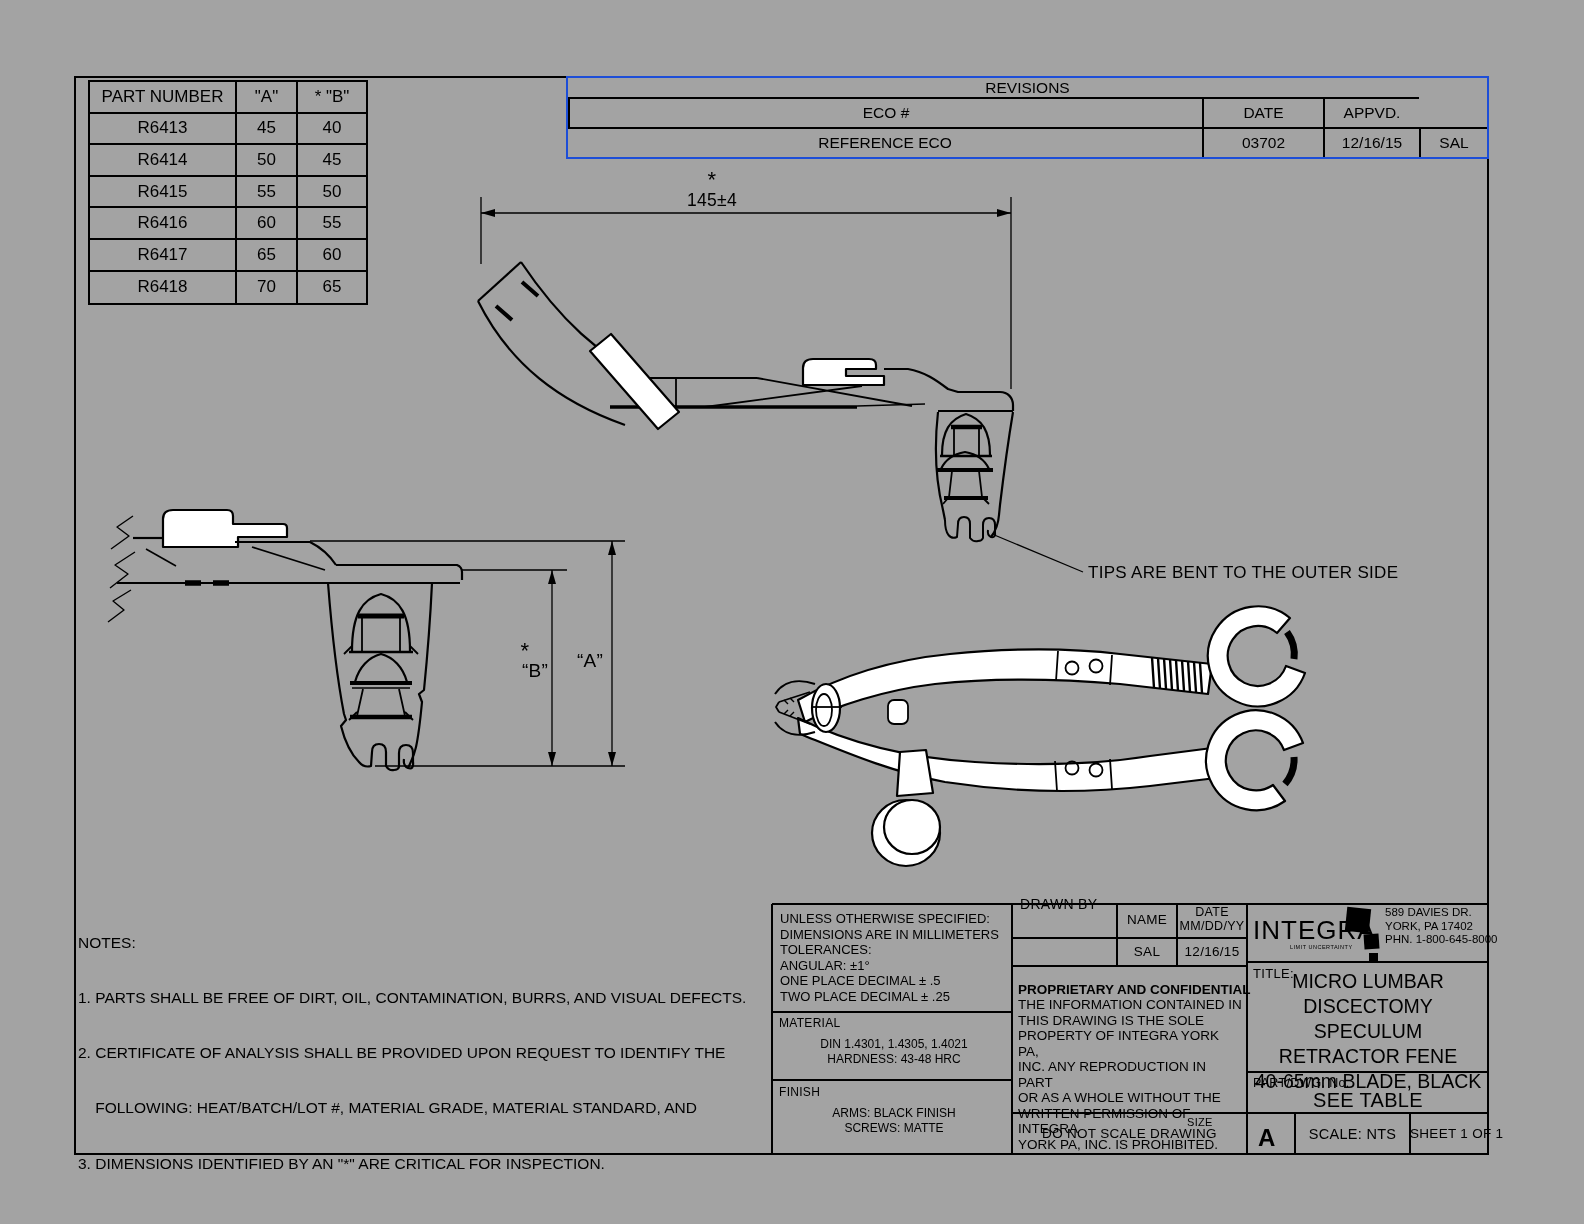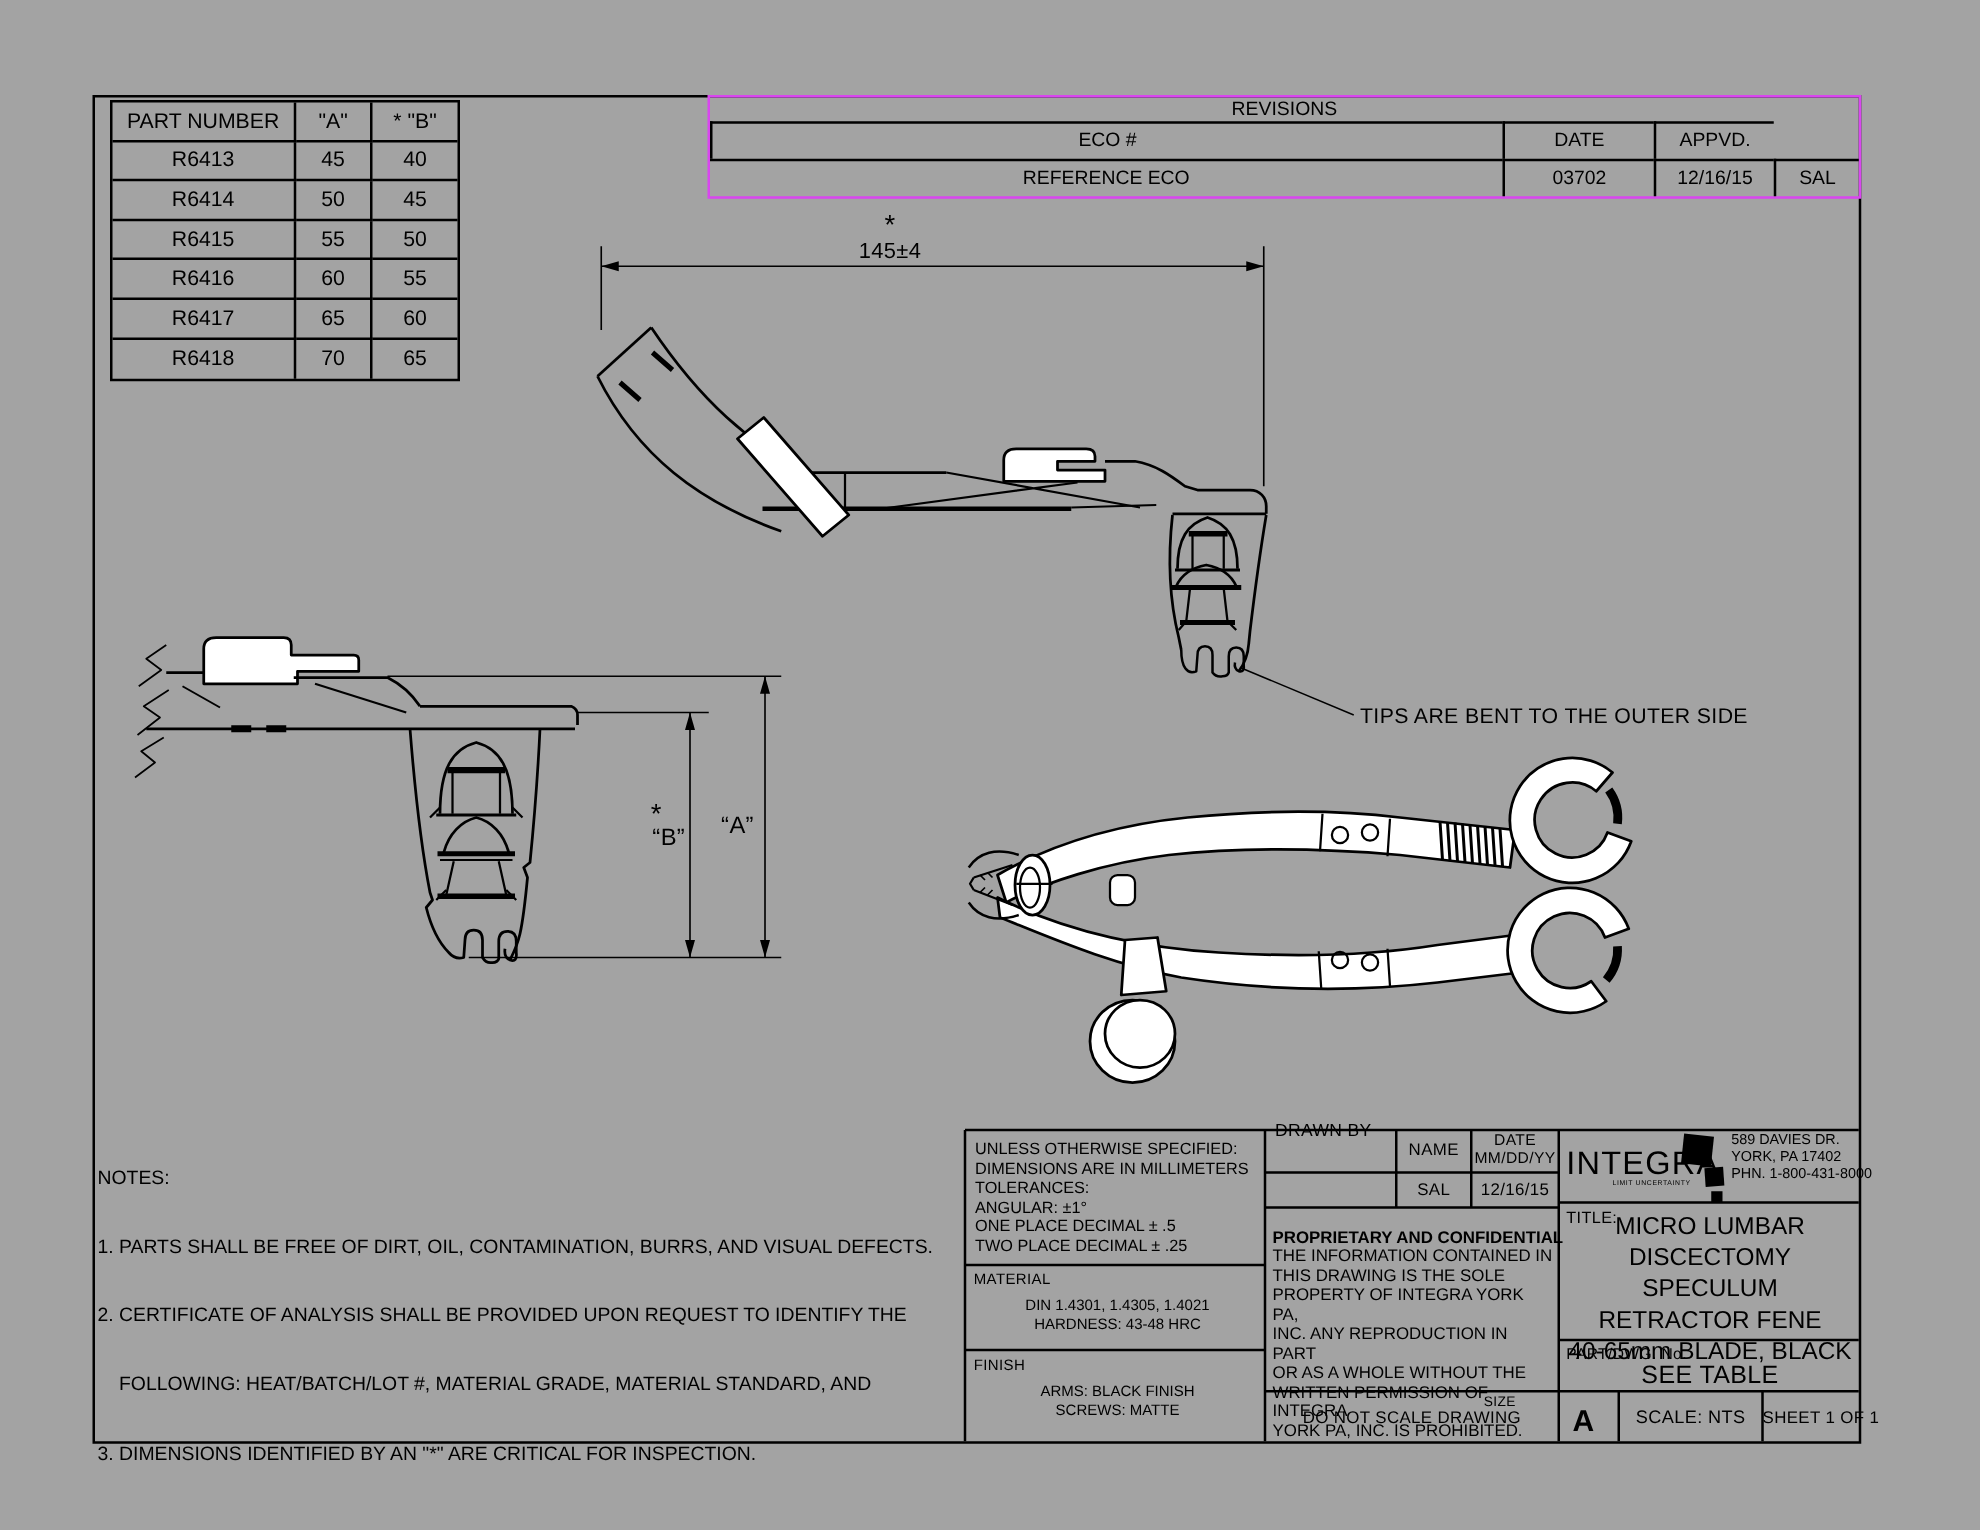--- a/index.html
+++ b/index.html
@@ -11,21 +11,21 @@
   .ctr{text-align:center;}
   
   #border-rect{position:absolute;left:74px;top:76px;width:1411px;height:1075px;border:2px solid #000;}
   
   #parts{position:absolute;left:88px;top:80px;border:2px solid #000;display:grid;
          grid-template-columns:147px 61px 68px;grid-auto-rows:31.6px;font-size:17px;}
   #parts .c{border-right:2px solid #000;border-bottom:2px solid #000;display:flex;align-items:center;justify-content:center;}
   #parts .c:nth-child(3n){border-right:none;}
   #parts .c:nth-last-child(-n+3){border-bottom:none;}
   
-  #revs{position:absolute;left:566px;top:76px;width:923px;border:2px solid #d946ef;box-sizing:border-box;font-size:15.5px;}
+  #revs{position:absolute;left:566px;top:76px;width:923px;border:2px solid #1d4ed8;box-sizing:border-box;font-size:15.5px;}
   #revs .row{display:grid;grid-template-columns:634px 121px 96px 68px;}
   #revs .cell{border-top:2px solid #000;border-left:2px solid #000;height:28px;display:flex;align-items:center;justify-content:center;}
   #revs .cell.first{border-left:none;}
   #revs .ttl{height:19px;display:flex;align-items:center;justify-content:center;}
   
   #notes{position:absolute;left:78px;top:897px;font-size:15.5px;line-height:18.4px;white-space:pre;}
   
   .tb-sm{font-size:13px;line-height:15.6px;}
   .tb-lbl{font-size:12px;}
 </style>
@@ -274,21 +274,21 @@
 <div class="dtext ctr" style="left:1012px;top:1126px;width:235px;font-size:13.5px;">DO NOT SCALE DRAWING</div>
 
 <div class="dtext" style="left:1253px;top:915px;font-size:26px;font-weight:500;letter-spacing:1px;">INTEGRA</div>
 <div class="dtext" style="left:1290px;top:944px;font-size:5.5px;letter-spacing:.5px;">LIMIT UNCERTAINTY</div>
 <div class="abs" style="left:1346px;top:908px;width:24px;height:24px;background:#000;transform:rotate(6deg);"></div>
 <div class="abs" style="left:1364px;top:934px;width:15px;height:15px;background:#000;transform:rotate(-4deg);"></div>
 <div class="abs" style="left:1369px;top:953px;width:9px;height:9px;background:#000;"></div>
 <div class="abs" style="left:1385px;top:906px;font-size:11.5px;line-height:13.5px;">
   <div>589 DAVIES DR.</div>
   <div>YORK, PA 17402</div>
-  <div>PHN. 1-800-431-8000</div>
+  <div>PHN. 1-800-645-8000</div>
 </div>
 <div class="dtext" style="left:1253px;top:966px;font-size:13px;">TITLE:</div>
 <div class="abs ctr" style="left:1249px;top:969px;width:238px;font-size:19.5px;line-height:25px;">
   <div>MICRO LUMBAR</div>
   <div>DISCECTOMY SPECULUM</div>
   <div>RETRACTOR FENE</div>
   <div>40-65mm BLADE, BLACK</div>
 </div>
 <div class="dtext" style="left:1253px;top:1076px;font-size:12.5px;">PART/DWG. No.</div>
 <div class="dtext ctr" style="left:1249px;top:1089px;width:238px;font-size:20px;">SEE TABLE</div>

